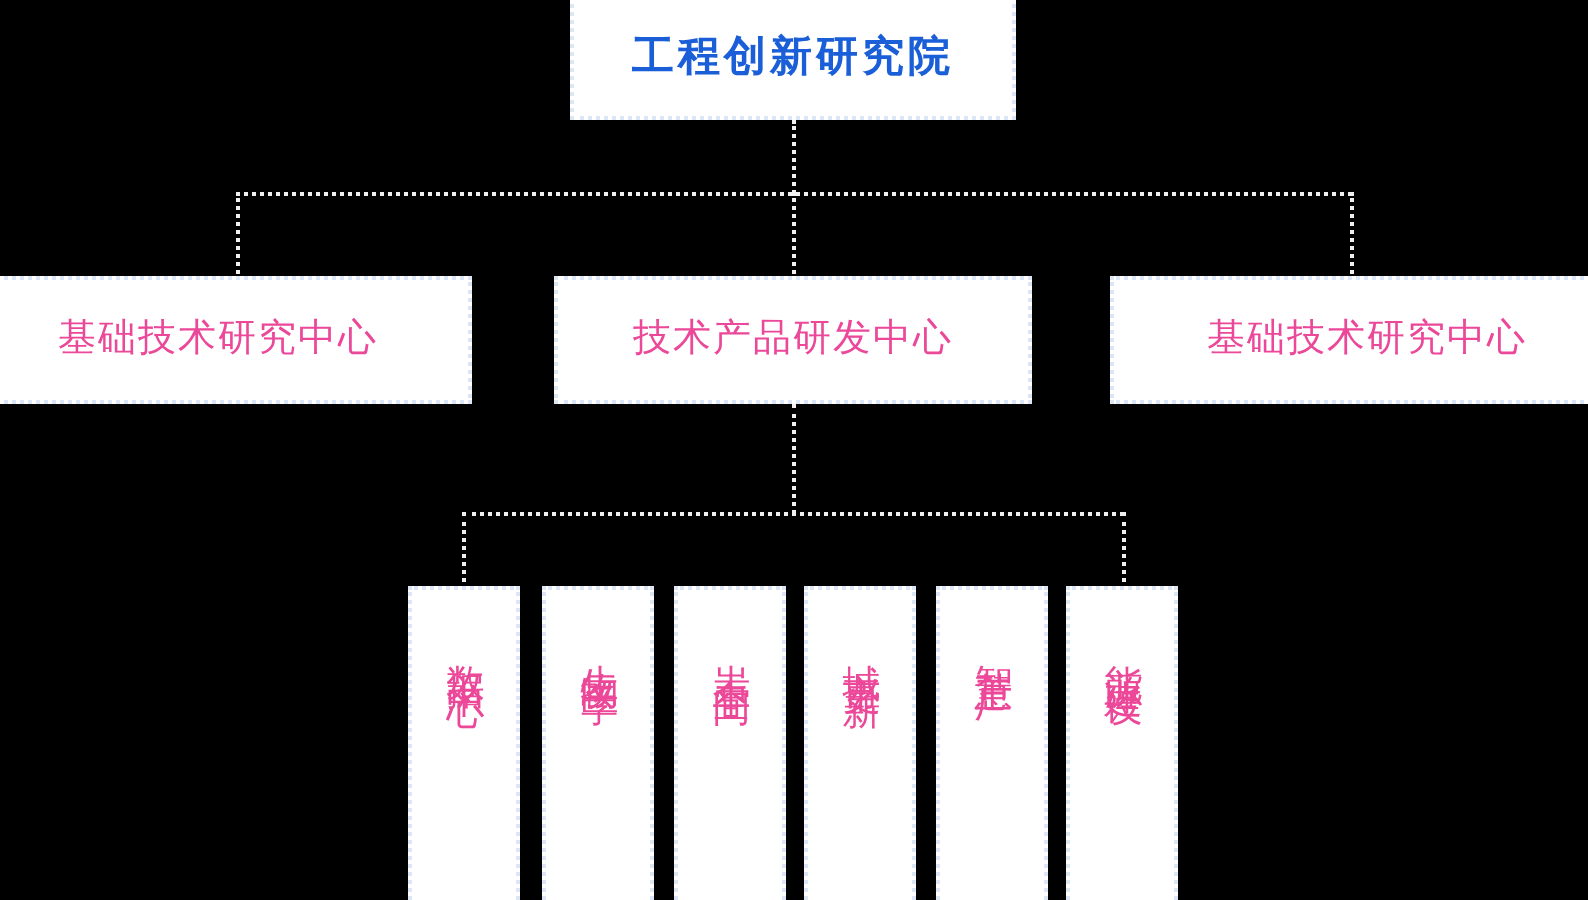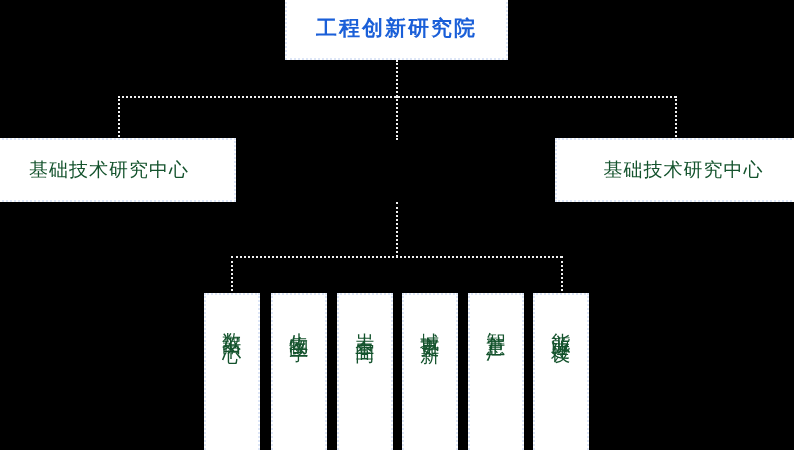--- a/index.html
+++ b/index.html
@@ -25,21 +25,21 @@
     position: absolute;
     background: #ffffff;
     border: 2px dotted #dde6f7;
     box-sizing: border-box;
     display: flex;
     align-items: center;
     justify-content: center;
     text-align: center;
   }
   .node-label {
-    color: #14532d;
+    color: #ec4899;
     font-size: 19px;
     letter-spacing: 1px;
     line-height: 1.25;
     white-space: nowrap;
   }
 
   
   #node-root {
     left: 285px;
     top: -14px;
@@ -121,20 +121,23 @@
   <div class="conn-v" id="conn-l3-d-left"></div>
   <div class="conn-v" id="conn-l3-d-right"></div>
 
   <div class="node" id="node-root">
     <span class="node-label">工程创新研究院</span>
   </div>
 
   <div class="node level2" id="node-l2-0">
     <span class="node-label">基础技术研究中心</span>
   </div>
+  <div class="node level2" id="node-l2-1">
+    <span class="node-label">技术产品研发中心</span>
+  </div>
   <div class="node level2" id="node-l2-2">
     <span class="node-label">基础技术研究中心</span>
   </div>
 
   <div class="node level3" style="left:204px">
     <span class="node-label">数据中心</span>
   </div>
   <div class="node level3" style="left:271px">
     <span class="node-label">生物医学</span>
   </div>

